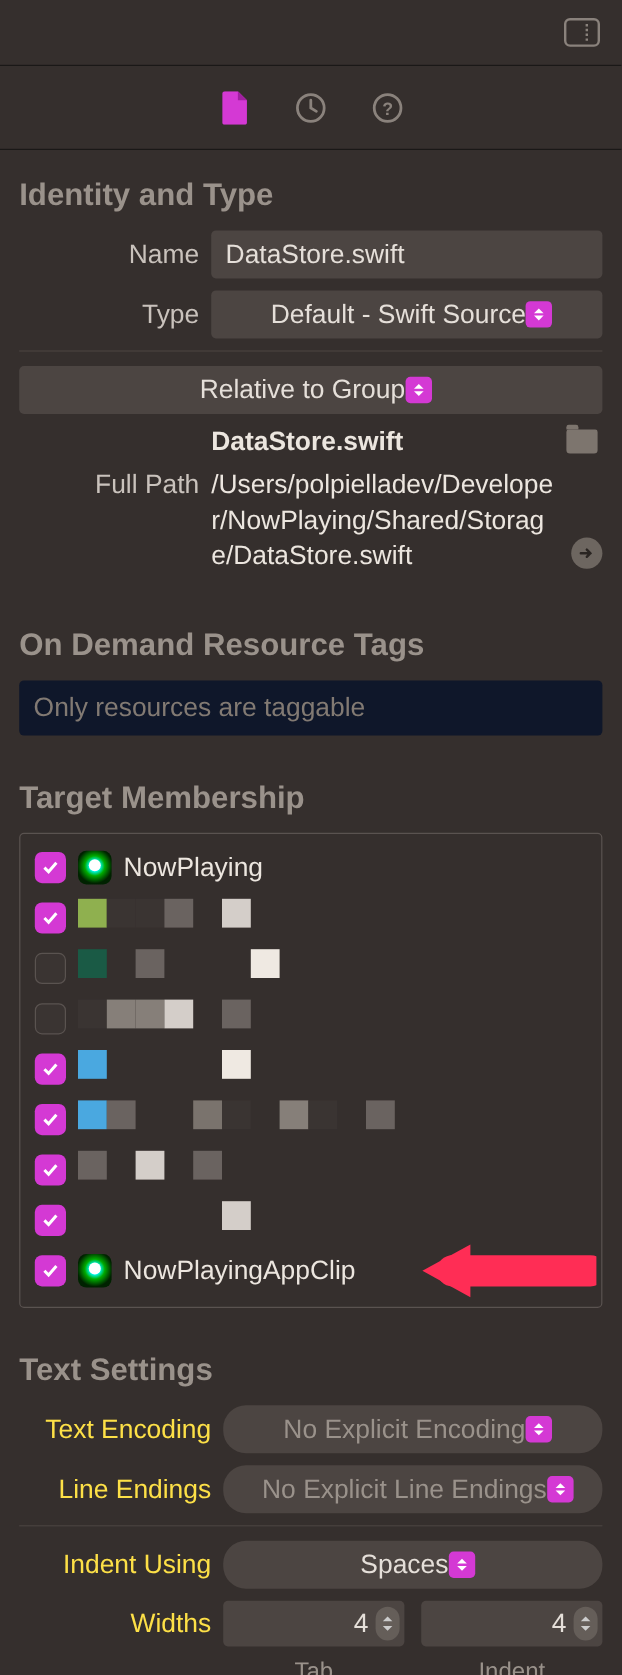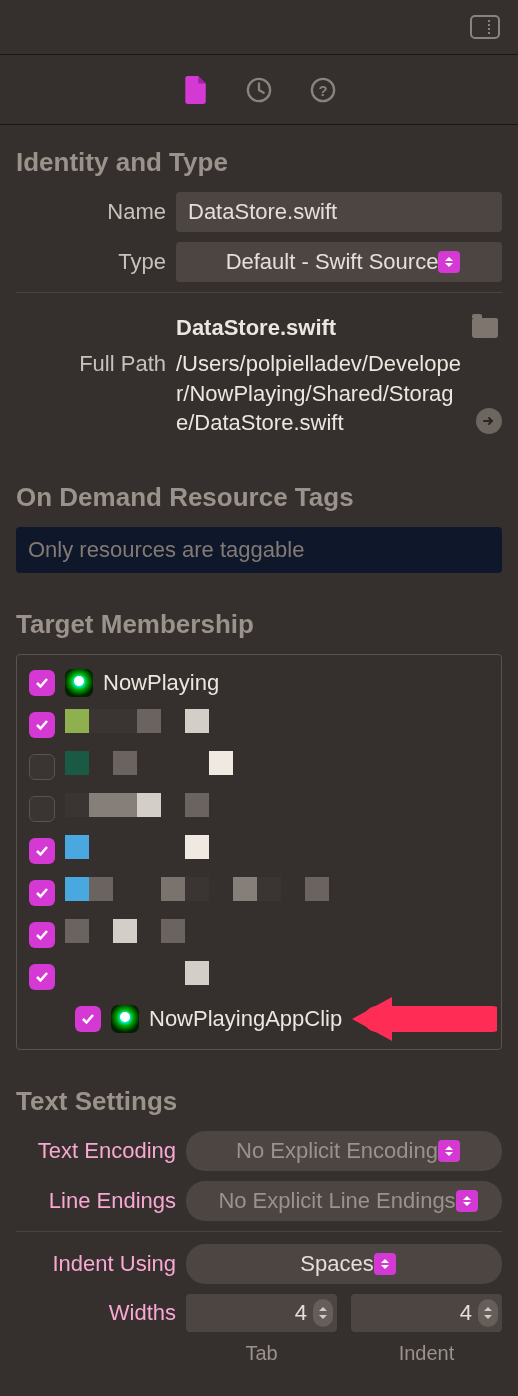--- a/index.html
+++ b/index.html
@@ -205,21 +205,21 @@
     .pixel { width: 24px; height: 24px; }
     .big-arrow {
       position: absolute;
       right: -8px;
       width: 150px;
       height: 60px;
       pointer-events: none;
     }
     
     .footer-row { display: flex; align-items: center; margin-bottom: 10px; gap: 10px; }
-    .footer-row .label { width: 160px; text-align: right; font-size: 22px; color: #f9a8d4; flex-shrink: 0; }
+    .footer-row .label { width: 160px; text-align: right; font-size: 22px; color: #fde047; flex-shrink: 0; }
     .footer-row .select-input { color: #9a928b; border-radius: 19px; }
     .width-inputs { display: flex; gap: 14px; flex: 1; }
     .number-input {
       flex: 1;
       background: #4c4542;
       border-radius: 4px;
       display: flex;
       align-items: center;
       padding: 5px 4px 5px 10px;
     }
@@ -281,20 +281,24 @@
     <div class="label">Type</div>
     <div class="select-input">
       <span>Default - Swift Source</span>
       <div class="select-chevron"></div>
     </div>
   </div>
 
   <div class="divider"></div>
 
   <div class="form-row">
+    <div class="select-input">
+      <span>Relative to Group</span>
+      <div class="select-chevron"></div>
+    </div>
   </div>
 
   <div class="file-name-row">
     <span class="file-name-text">DataStore.swift</span>
     <div class="folder-icon"></div>
   </div>
 
   <div class="path-row">
     <div class="label">Full Path</div>
     <div style="display:flex; flex:1; align-items:flex-end;">
@@ -429,21 +433,21 @@
       <div class="pixelated">
         <div class="pixel"></div>
           <div class="pixel"></div>
           <div class="pixel"></div>
           <div class="pixel"></div>
           <div class="pixel"></div>
           <div class="pixel" style="background:#d4cec9"></div>
       </div>
     </div>
 
-    <div class="target-row" style="margin-bottom:2px;margin-left:46px;">
+    <div class="target-row" style="margin-bottom:2px;">
       <div class="checkbox checked">
           <svg viewBox="0 0 16 16">
             <path d="M3 8 L6.5 11.5 L13 4" stroke="#fff" stroke-width="2.5" fill="none"></path>
           </svg>
         </div>
       <div class="target-icon app"></div>
       <span class="target-label">NowPlayingAppClip</span>
       <svg class="big-arrow" viewBox="0 0 150 60">
         <path d="M145 30 L30 30" stroke="#ff2d55" stroke-width="26" stroke-linecap="round"></path>
         <path d="M5 30 L45 8 L45 52 Z" fill="#ff2d55"></path>

